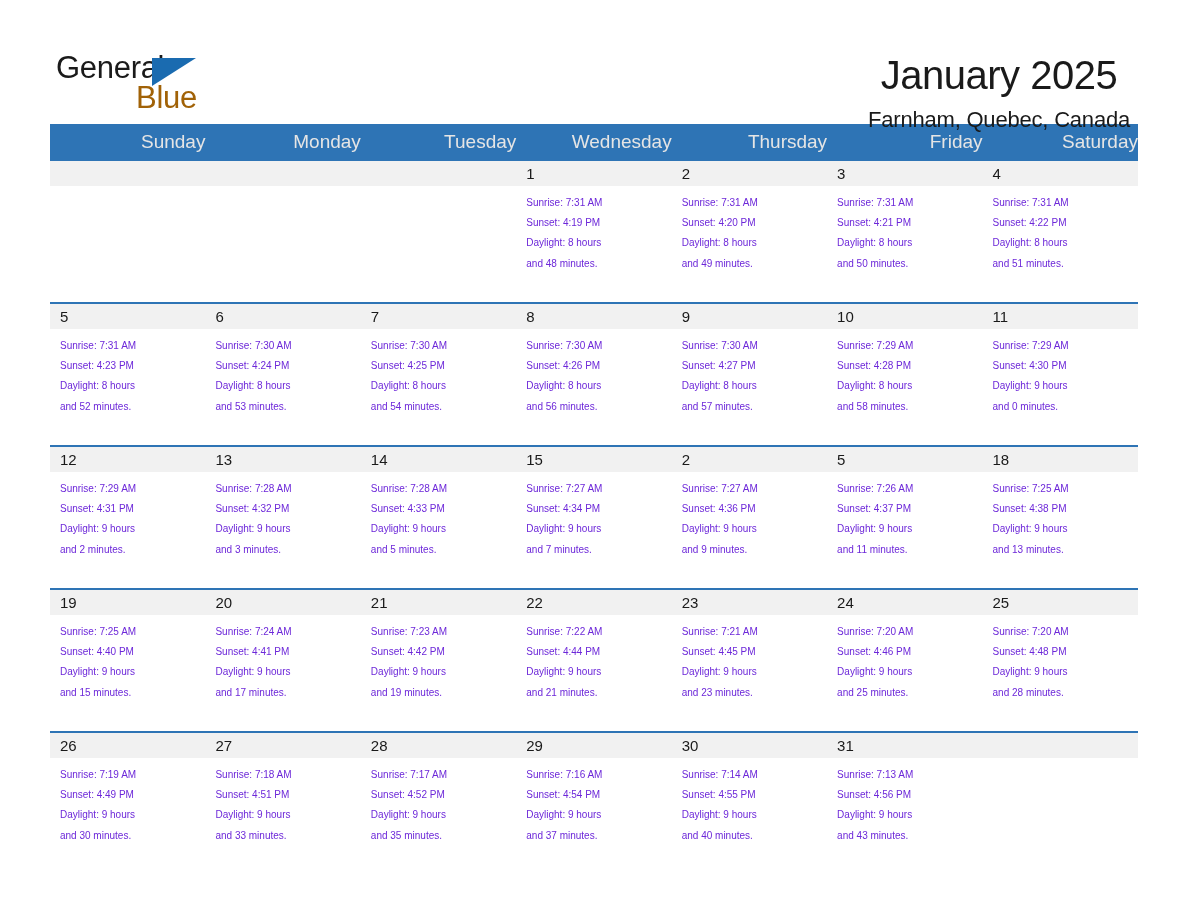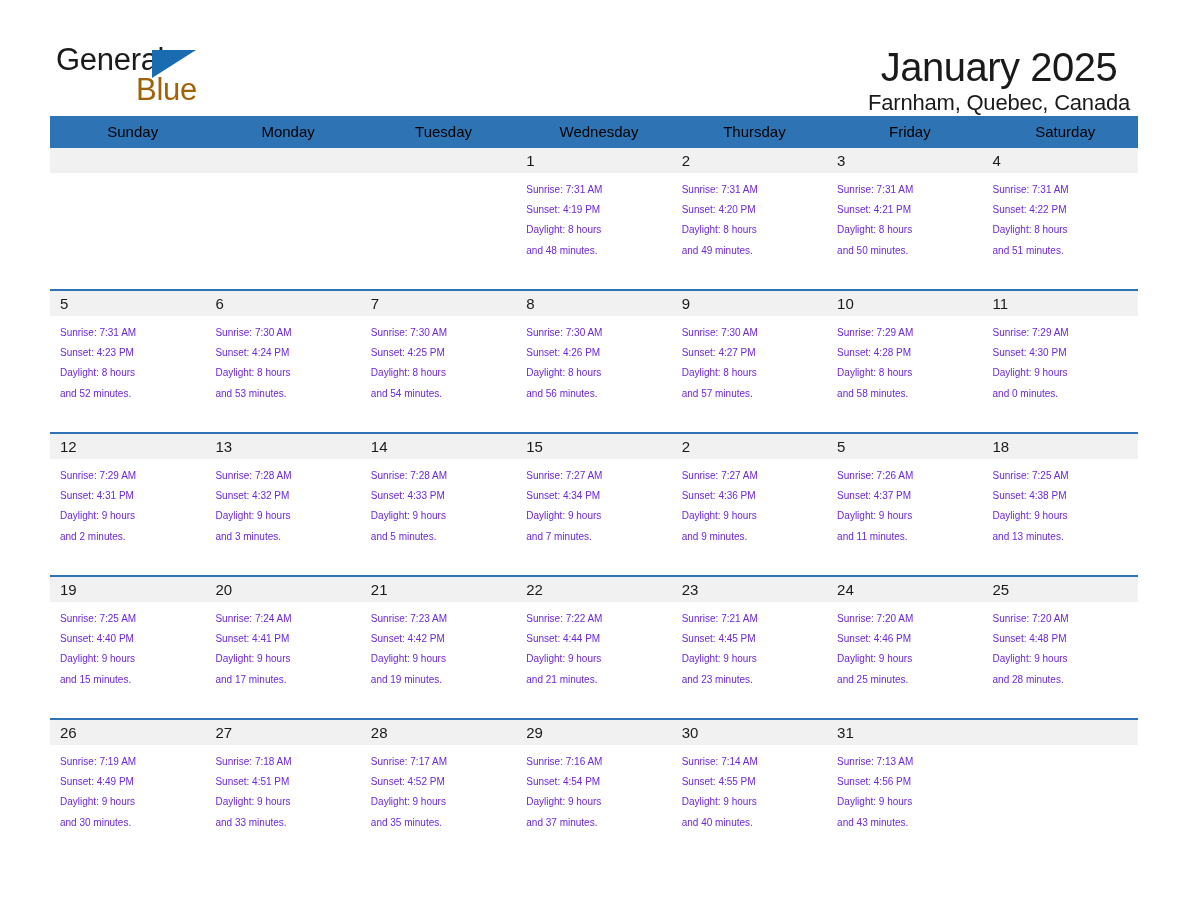--- a/index.html
+++ b/index.html
@@ -12,21 +12,21 @@
     width: 1188px;
     height: 918px;
     font-family: "Liberation Sans", sans-serif;
     color: #000000;
     overflow: hidden;
   }
   .page {
     position: relative;
     width: 1188px;
     height: 784px;
-    padding: 0 50px;
+    padding: 8px 50px;
   }
 
   
   .header {
     position: relative;
     height: 116px;
     padding-top: 40px;
   }
   .logo {
     position: absolute;
@@ -73,35 +73,36 @@
     font-weight: 400;
     color: #1a1a1a;
     line-height: 1.15;
     letter-spacing: -0.5px;
   }
   .cal-location {
     font-size: 22px;
     font-weight: 400;
     color: #1a1a1a;
     line-height: 1.2;
+    margin-top: 9px;
     letter-spacing: -0.2px;
   }
 
   
   .calendar {
     width: 1088px;
     border-collapse: collapse;
     table-layout: fixed;
   }
   .calendar th {
     background: #2e74b5;
-    color: #000000;
-    font-size: 15px;
+    color: #e5e5e5;
+    font-size: 19px;
     font-weight: 400;
-    text-align: center;
+    text-align: right;
     padding: 7px 0 8px 10px;
     height: 30px;
     letter-spacing: 0px;
   }
   .week-row > td {
     vertical-align: top;
     padding: 0;
     border-top: 2px solid #2e74b5;
   }
   .week-row.first > td {

